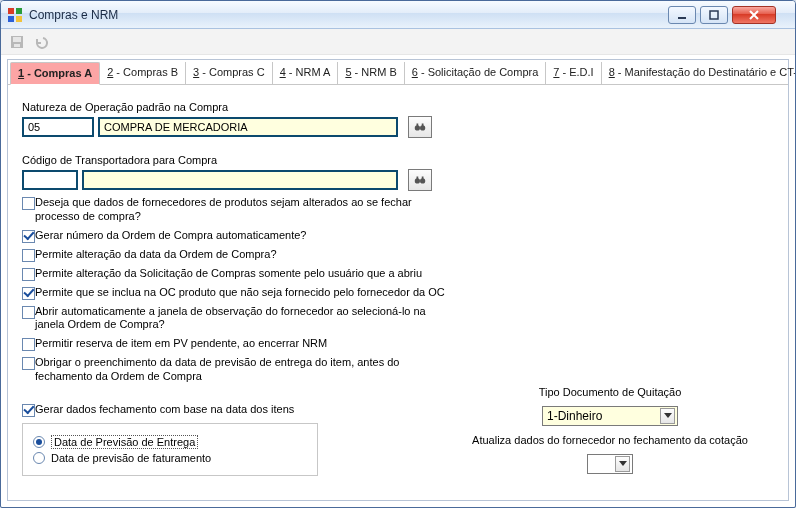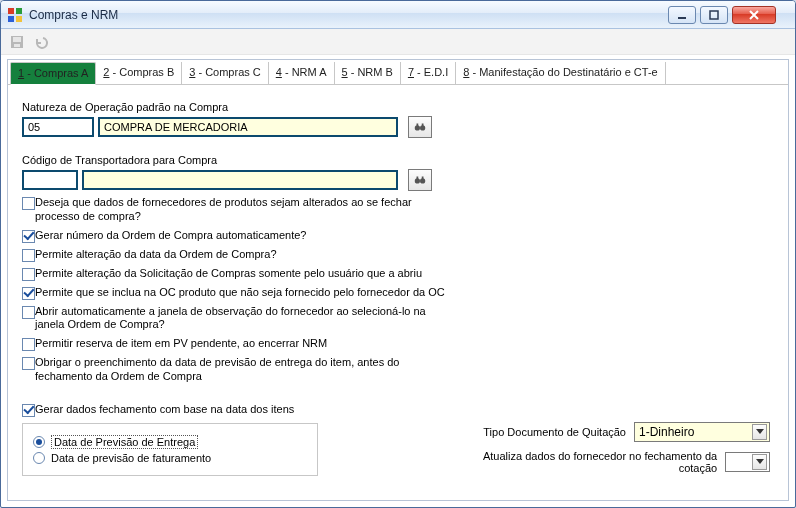--- a/index.html
+++ b/index.html
@@ -72,23 +72,24 @@
   }
   .tab {
     padding: 4px 7px 5px 7px;
     border-right: 1px solid #c7c7c7;
     white-space: nowrap;
     cursor: default;
   }
   .tab.active {
     border: 1px solid #c7c7c7;
     border-bottom: 1px solid #fff;
-    background:#15803d;
+    background:#fca5a5;
     margin-bottom: -1px;
     border-radius: 2px 2px 0 0;
+    font-weight: bold;
   }
   .tab u { text-decoration: underline; }
   .tab-body {
     padding: 10px 14px;
   }
   .field-label { margin: 6px 0 3px 0; display:block; }
   .row { display:flex; align-items:center; gap:4px; }
   .inp {
     height: 20px;
     border: 2px solid #0c4a6e;
@@ -147,21 +148,21 @@
     content:""; width:6px; height:6px; background:#1a4e9c; border-radius:50%;
   }
   .dotted { border: 1px dotted #555; padding: 0 2px; }
   .right-block {
     position: absolute;
     right: 18px; bottom: 18px;
     width: 320px;
   }
   .r-row {
     display:flex; align-items:center; justify-content:flex-end;
-    gap: 8px; margin: 8px 0;
+    gap: 8px; margin: 8px 0; flex-direction: column;
   }
   .r-row label { text-align:right; }
   .select {
     height: 20px;
     border: 1px solid #7a7a7a;
     background: #ffffdf;
     display:flex; align-items:center; justify-content:space-between;
     padding: 0 2px 0 4px;
     font-size: 12px;
   }
@@ -222,20 +223,21 @@
     </span>
   </div>
 
   <div class="client">
     <div class="tabs" id="tabs">
         <div class="tab active"><u>1</u> - Compras A</div>
         <div class="tab"><u>2</u> - Compras B</div>
         <div class="tab"><u>3</u> - Compras C</div>
         <div class="tab"><u>4</u> - NRM A</div>
         <div class="tab"><u>5</u> - NRM B</div>
+        <div class="tab"><u>6</u> - Solicitação de Compra</div>
         <div class="tab"><u>7</u> - E.D.I</div>
         <div class="tab"><u>8</u> - Manifestação do Destinatário e CT-e</div>
       </div>
 
     <div class="tab-body">
 
       <label class="field-label">Natureza de Operação padrão na Compra</label>
       <div class="row">
         <input class="inp white code-inp" value="05" style="">
         <input class="inp desc-inp" value="COMPRA DE MERCADORIA" style="">

